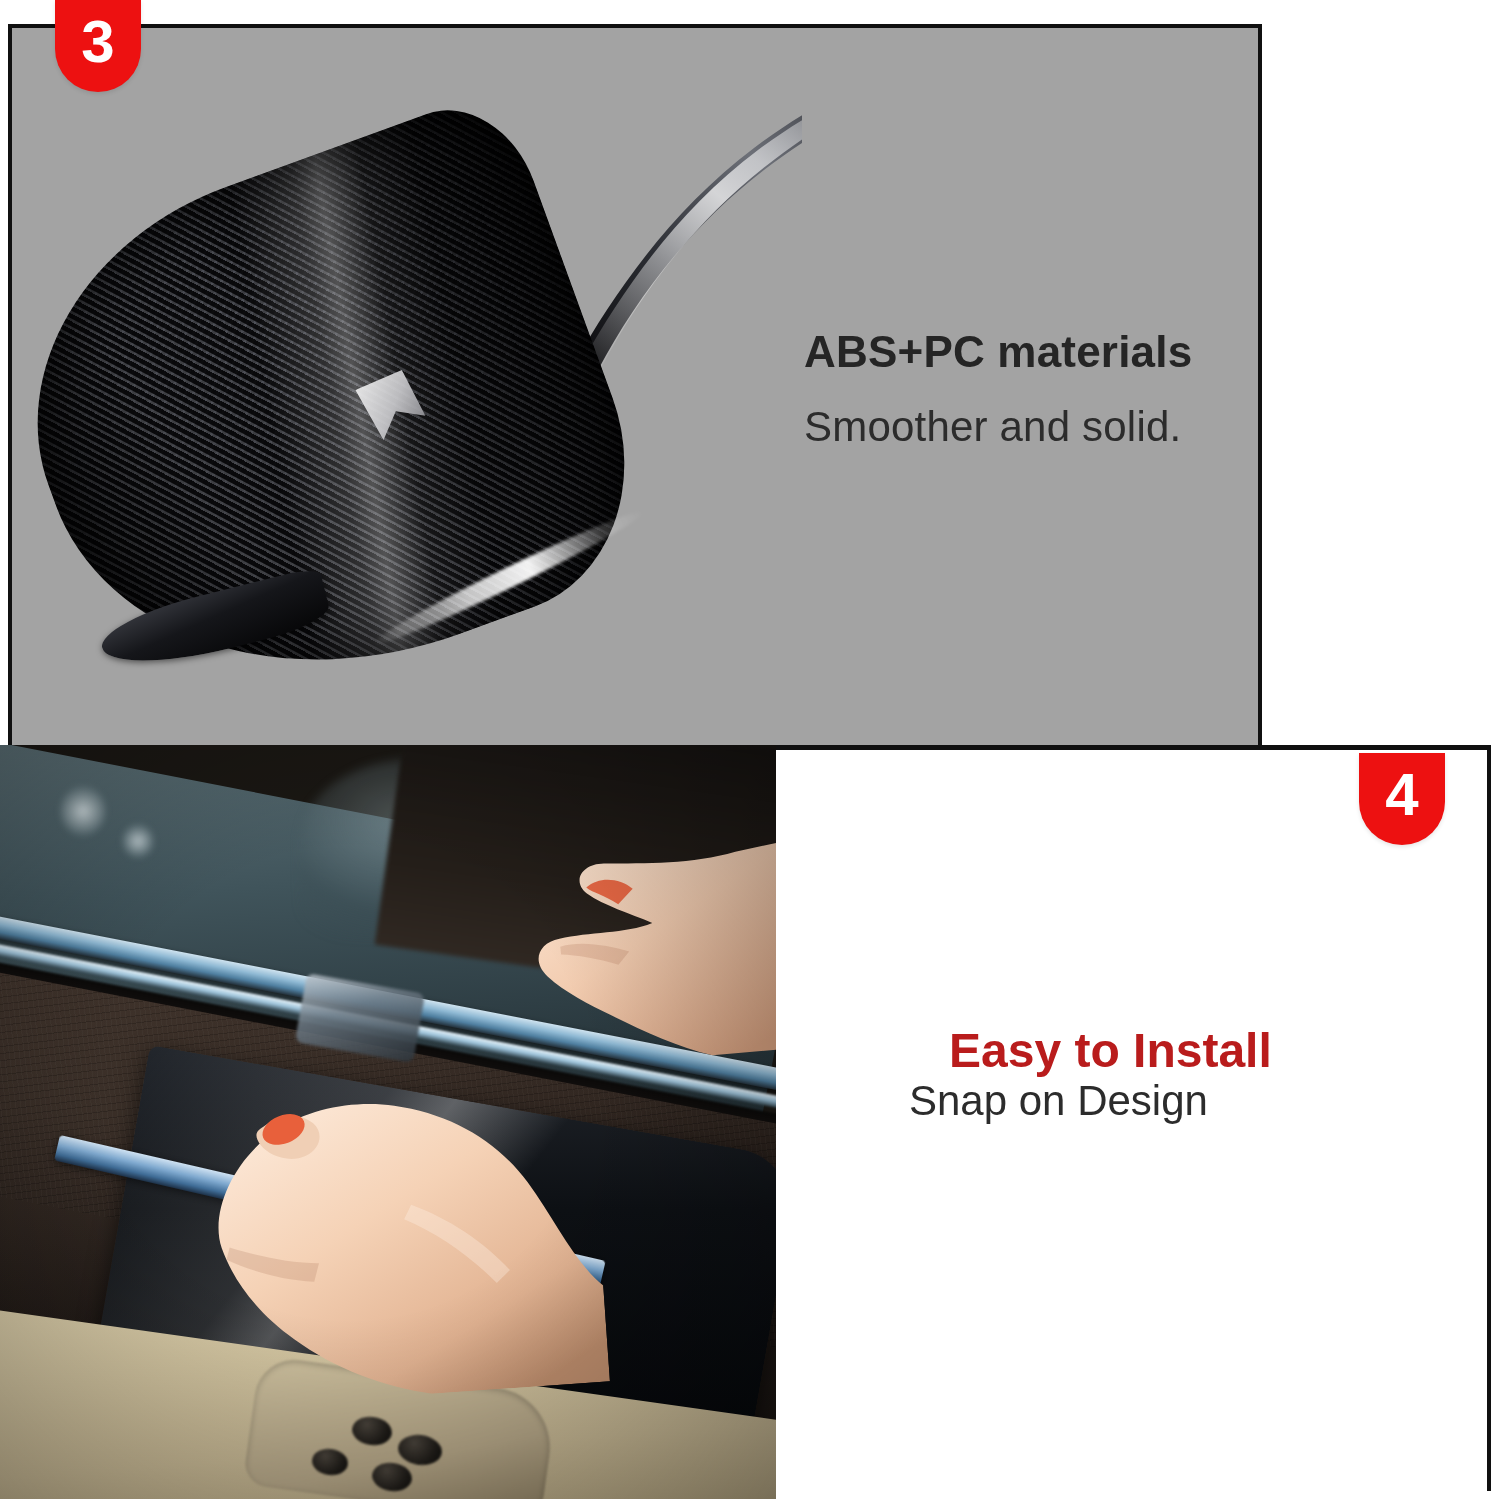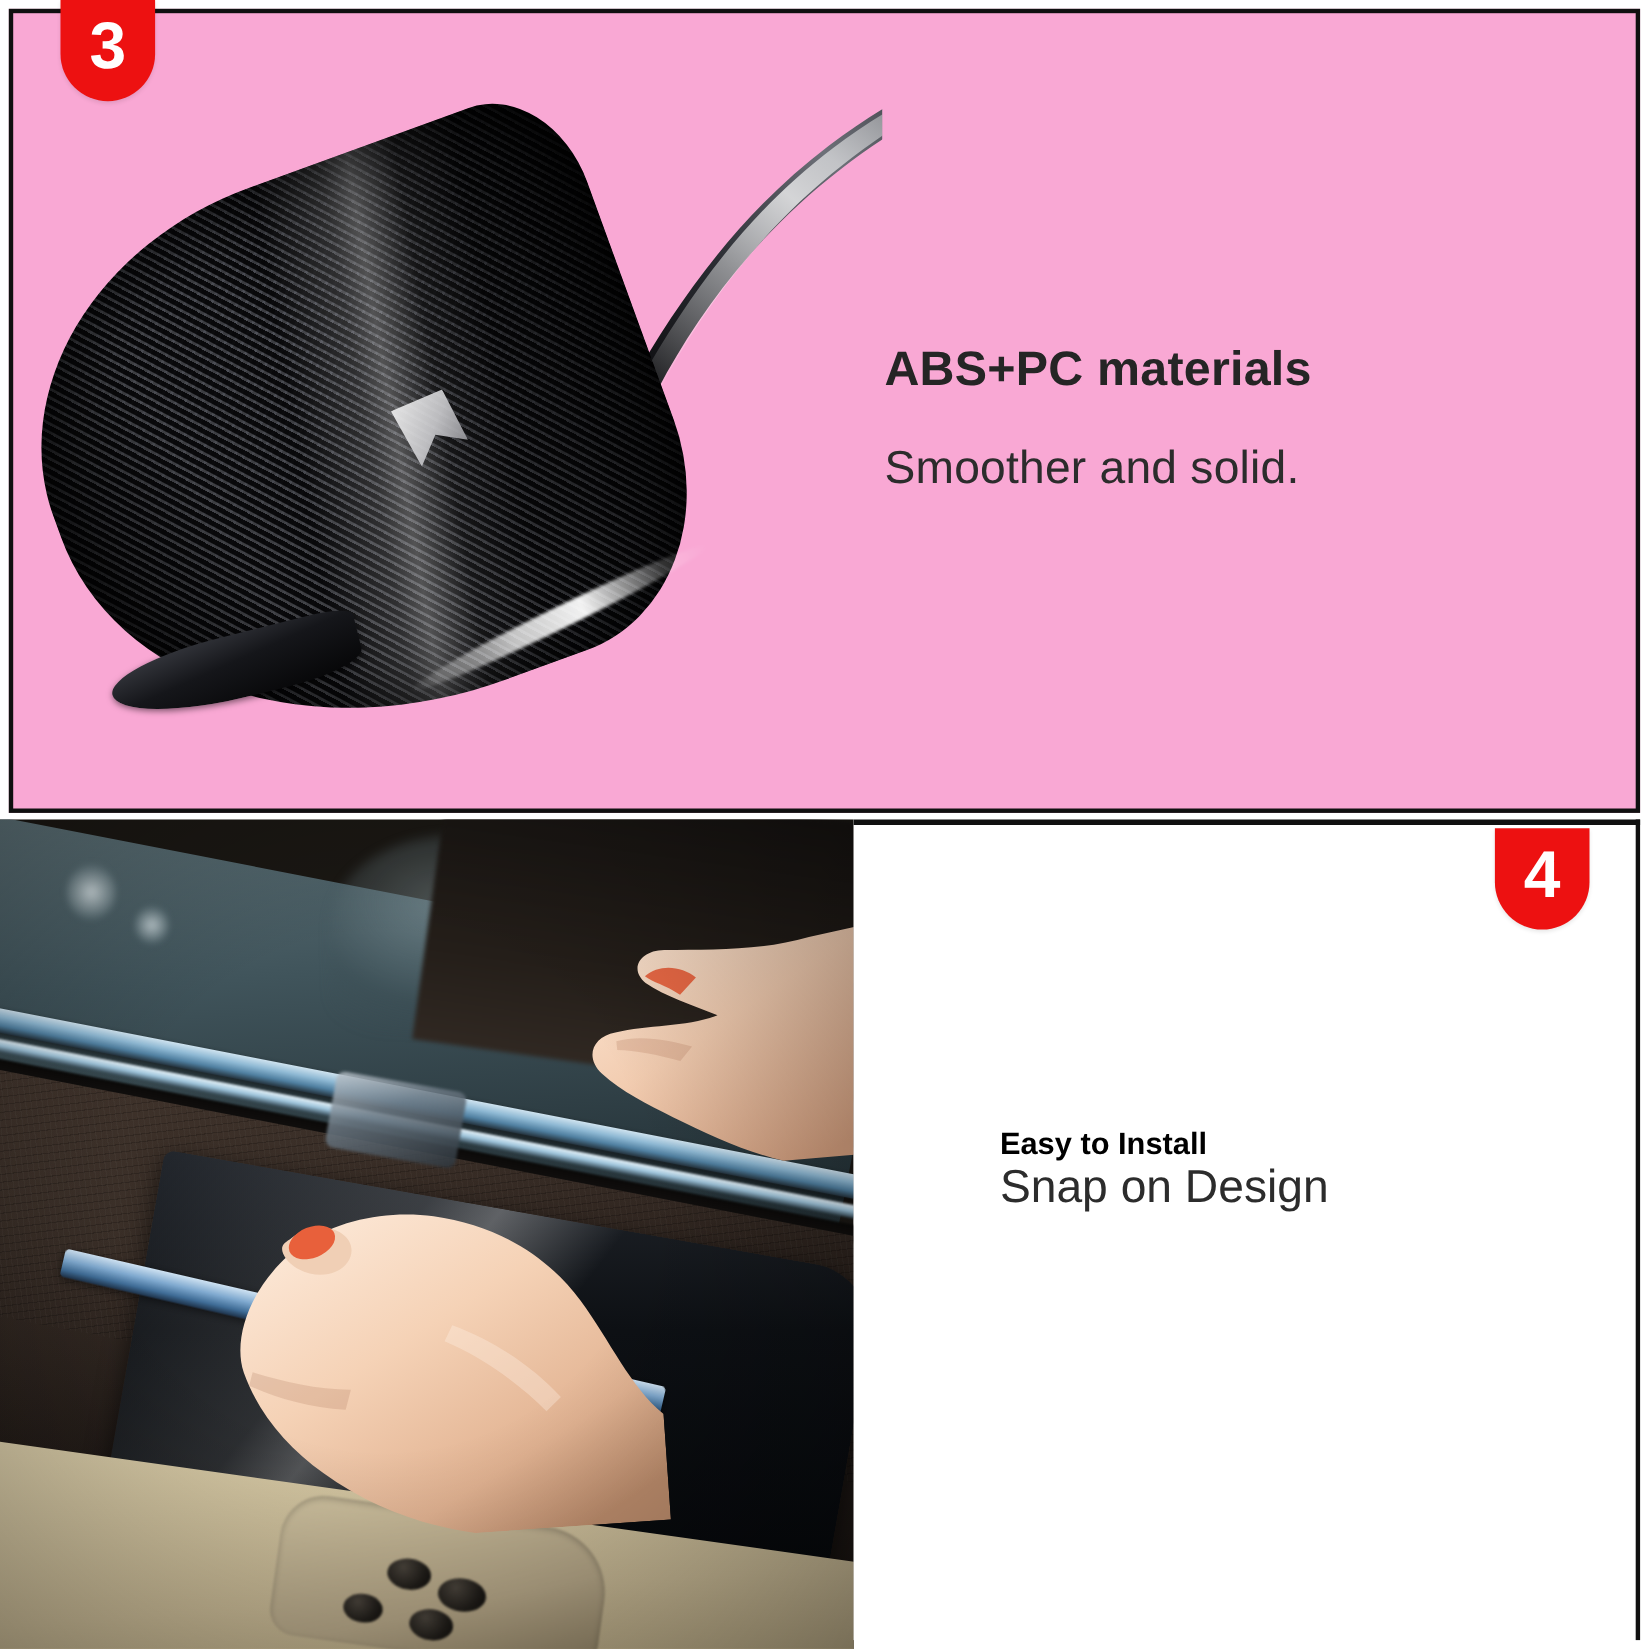--- a/index.html
+++ b/index.html
@@ -12,23 +12,23 @@
     position:relative;
     width:1499px;
     height:1499px;
     background:#ffffff;
     overflow:hidden;
   }
 
   
   #panel-top{
     position:absolute;
-    left:8px; top:8px;
-    width:1483px; height:731px;
-    background:#f9a8d4;
+    left:8px; top:24px;
+    width:1254px; height:731px;
+    background:#a3a3a3;
     border:4px solid #101010;
     overflow:hidden;
   }
 
   
   .product-stage{
     position:absolute;
     left:0; top:0;
     width:790px; height:100%;
     overflow:hidden;
@@ -133,21 +133,21 @@
     width:670px;
   }
   .headline{
     font-size:44px;
     font-weight:bold;
     color:#252525;
     letter-spacing:0.2px;
     line-height:1.1;
   }
   .subline{
-    margin-top:42px;
+    margin-top:28px;
     font-size:42px;
     font-weight:normal;
     color:#2c2c2c;
     letter-spacing:0.2px;
     line-height:1.1;
   }
 
   
   #photo-bottom{
     position:absolute;
@@ -294,24 +294,25 @@
     border-top:5px solid #101010;
     border-right:4px solid #101010;
     overflow:hidden;
   }
   .bottom-copy{
     position:absolute;
     left:133px; top:275px;
     width:560px;
   }
   .headline2{
-    font-size:28px;
+    font-size:48px;
     font-weight:bold;
-    color:#000000;
+    color:#b91c1c;
     line-height:1.1;
+    margin-left:40px;
   }
   .subline2{
     font-size:42px;
     font-weight:normal;
     color:#2c2c2c;
     line-height:1.1;
   }
 
   
   .badge{

